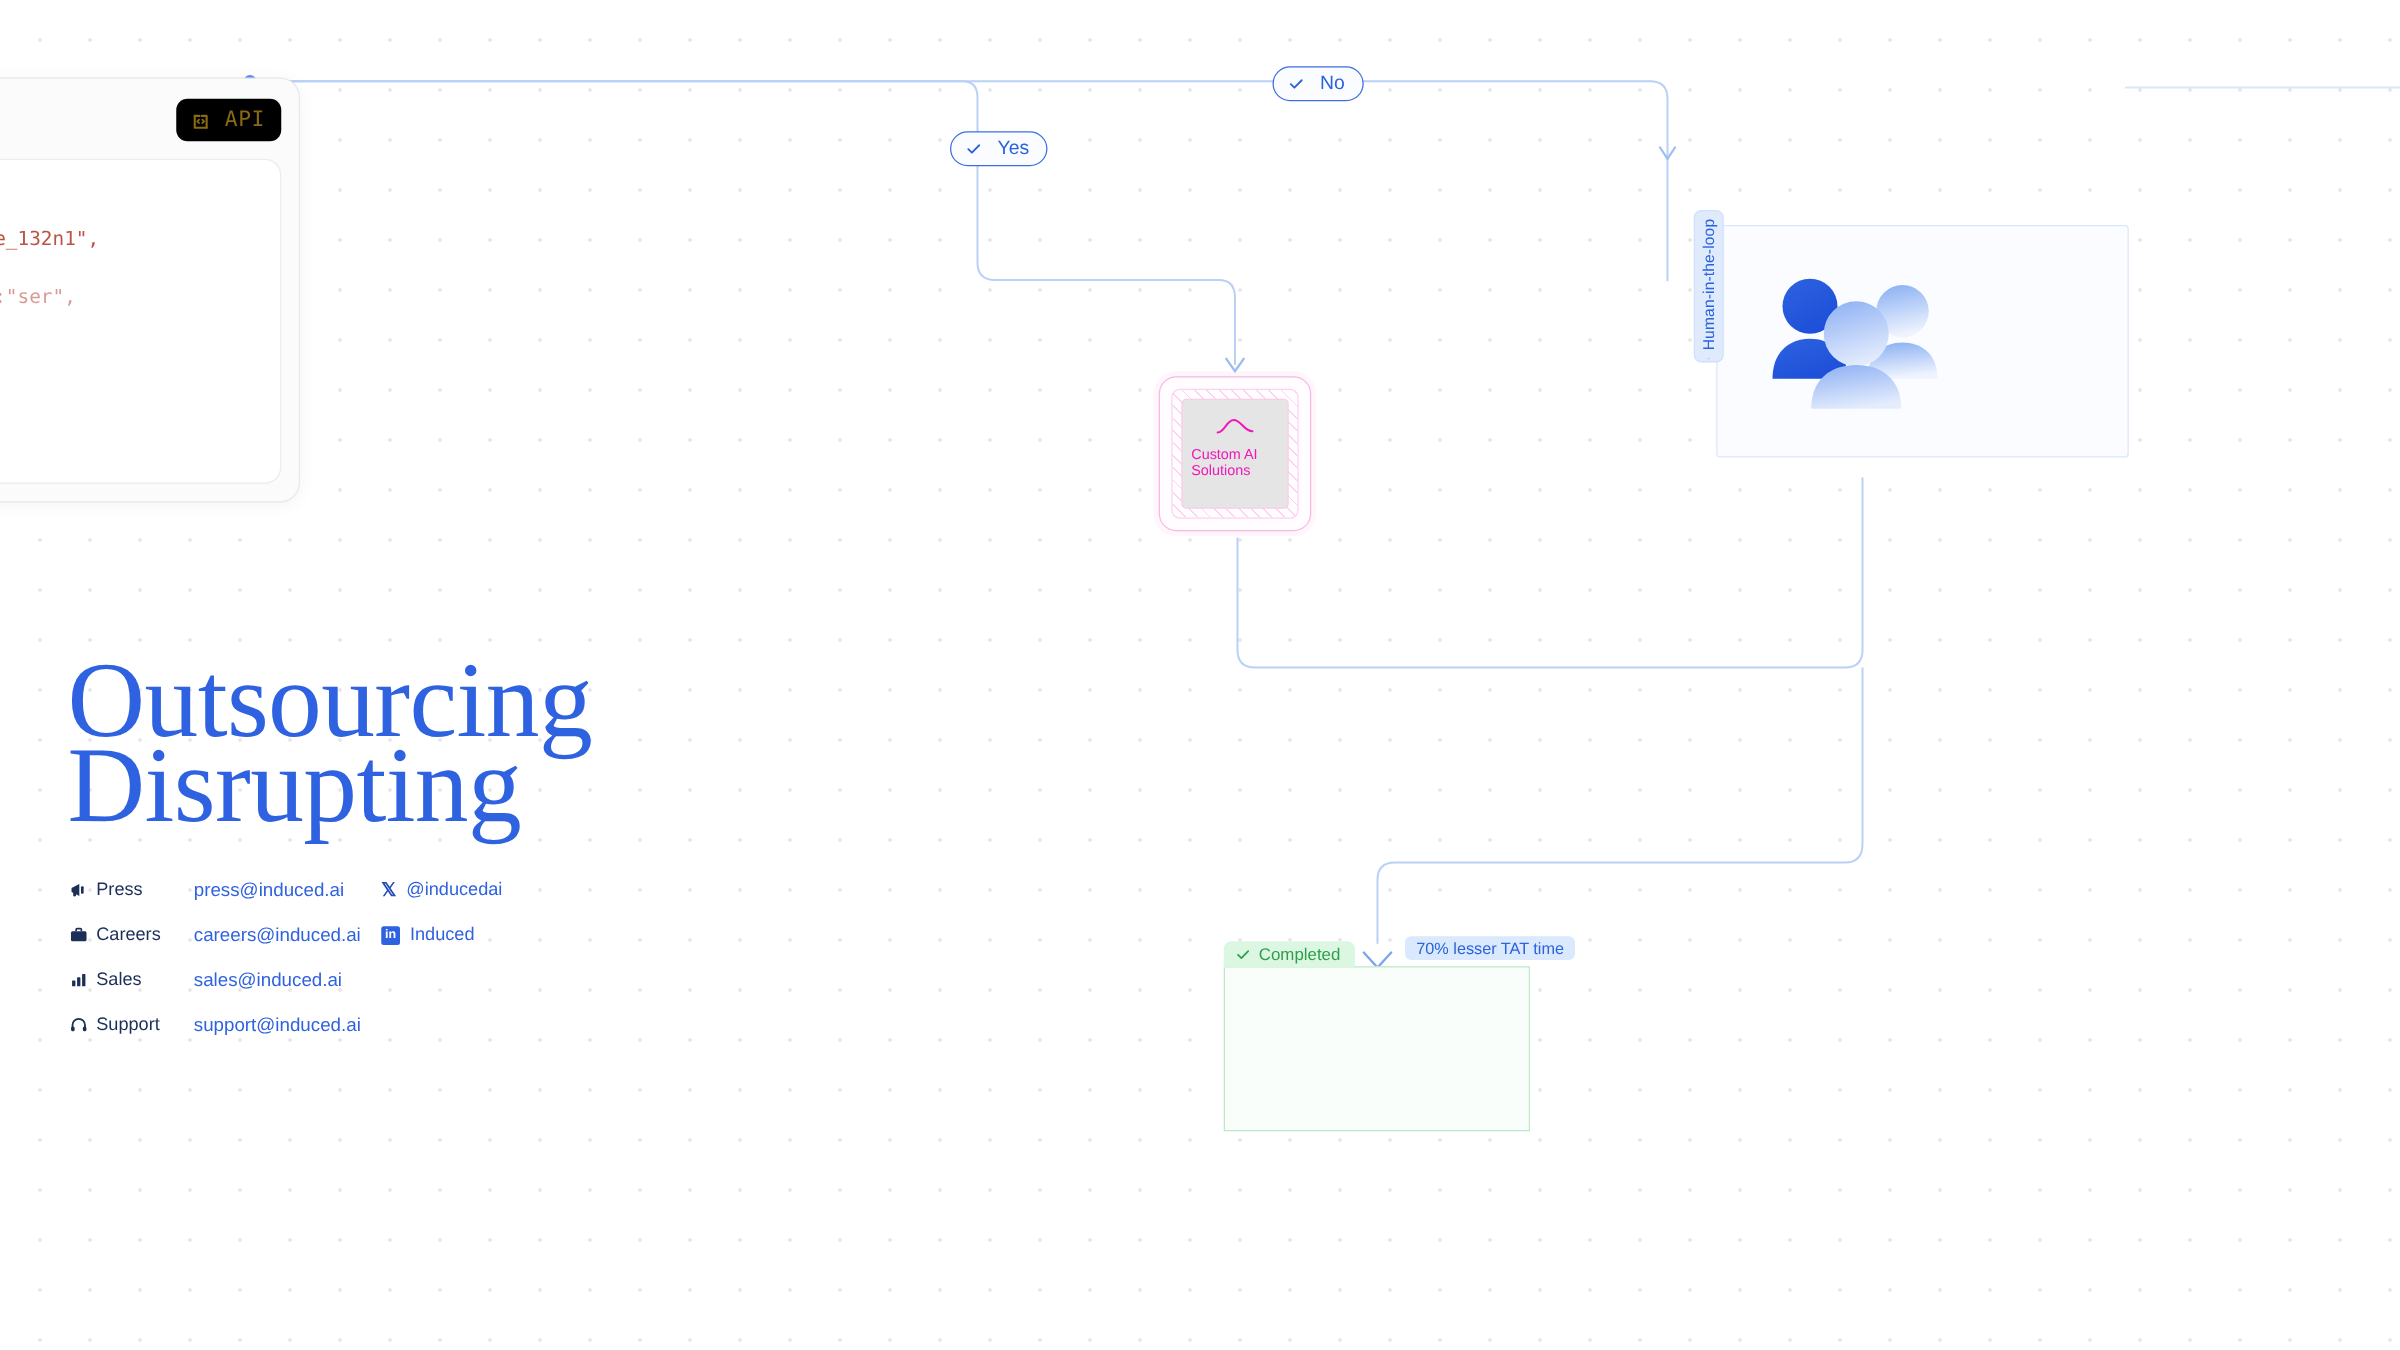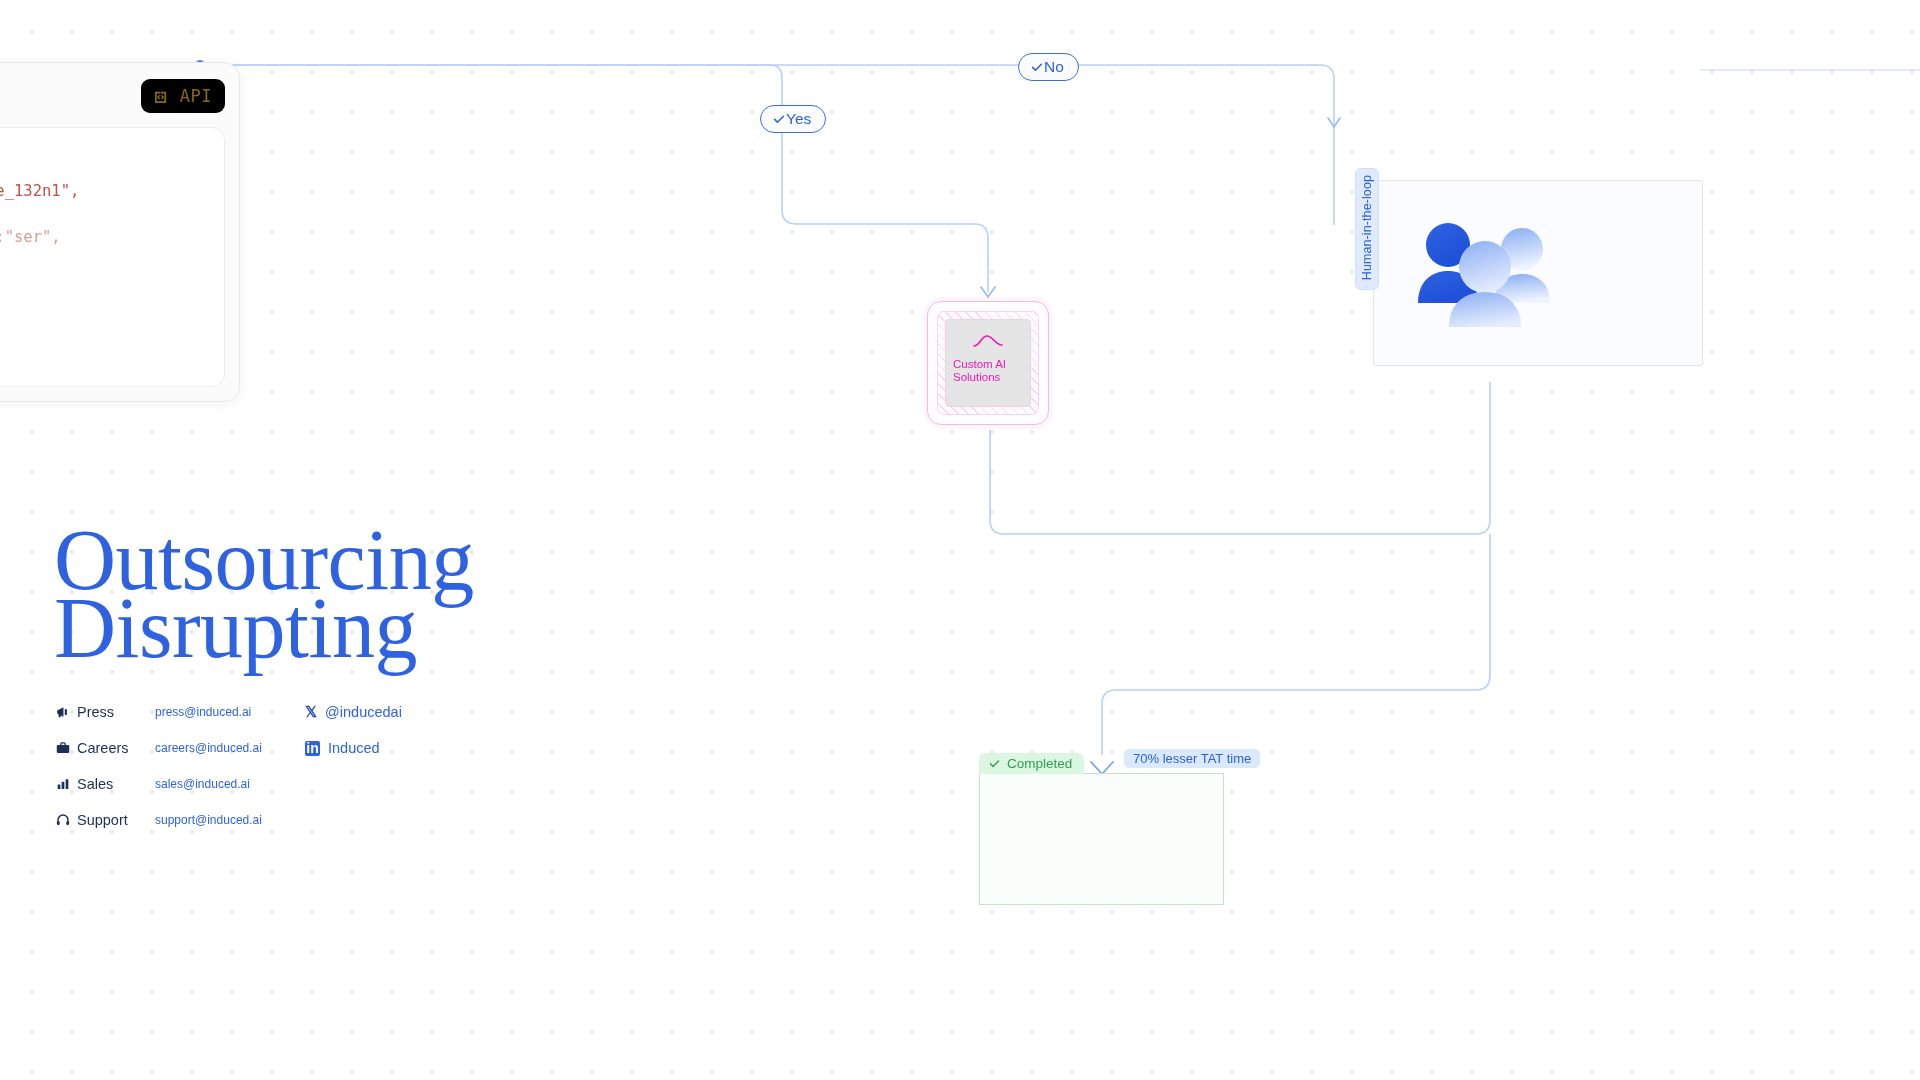--- a/index.html
+++ b/index.html
@@ -85,21 +85,21 @@
   .cl2 { opacity: .8; }
   .cl3 { opacity: .55; }
   .cl4 { opacity: .38; }
   .cl5 { opacity: .3; }
 
   
   .pill {
     position: absolute;
     display: flex;
     align-items: center;
-    gap: 0;
+    gap: 12px;
     background: #fbfcff;
     border: 1.6px solid #3b6fe0;
     border-radius: 999px;
     padding: 4px 14px 4px 11px;
     color: #2a62df;
     font-size: 15.5px;
     font-weight: 500;
     white-space: nowrap;
   }
   .pill .tick { display: block; }
@@ -255,42 +255,42 @@
     justify-content: flex-start;
     color: #1b2f57;
   }
   .c-label {
     width: 78px;
     color: #1b2f57;
     font-size: 14.5px;
   }
   .c-mail {
     color: #2f62e0;
-    font-size: 12px;
+    font-size: 15px;
     text-decoration: none;
     width: 150px;
   }
   .c-social {
     display: flex;
     align-items: center;
     gap: 8px;
     color: #2f62e0;
     font-size: 14.5px;
     text-decoration: none;
   }
   .x-mark { font-weight: 700; font-size: 15px; color: #2048b8; }
   .li-mark {
     display: inline-flex;
     align-items: center;
     justify-content: center;
     width: 15px; height: 15px;
     background: #2f62e0;
     color: #fff;
     border-radius: 2px;
-    font-size: 14px;
+    font-size: 10px;
     font-weight: 700;
     line-height: 1;
   }
 </style>
 </head>
 <body>
 
 <div id="stage">
 
   <svg id="wires" viewBox="0 0 1920 1080">

